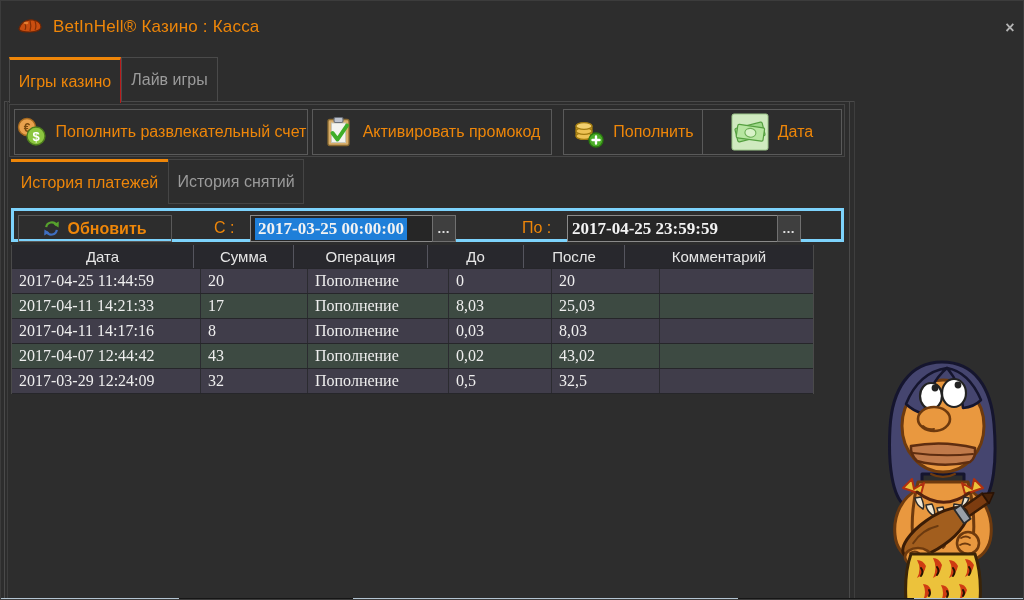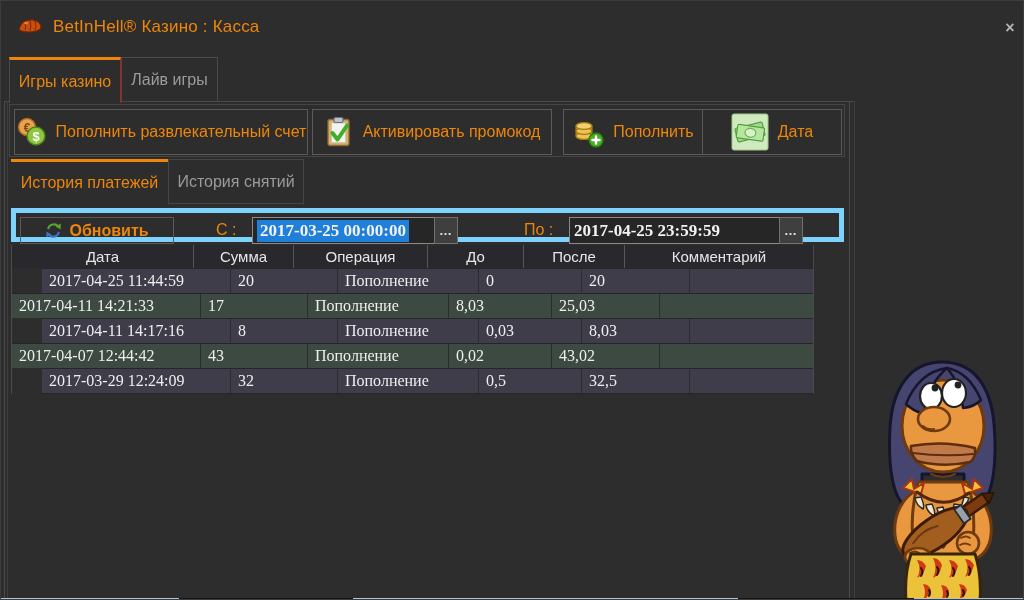--- a/index.html
+++ b/index.html
@@ -43,21 +43,21 @@
   .tb3{left:546px;width:138px;margin-left:7px;}
   .tb4{left:692px;width:138px;}
 
   
   .stab{top:158px;height:45px;display:flex;align-items:center;justify-content:center;
     font-size:16px;background:#2d2d2d;}
   .stab.active{left:10px;width:157px;color:#ee8609;border-top:3px solid #ee8609;}
   .stab.inactive{left:167px;width:136px;color:#9b9b9b;border:1px solid #454545;}
 
   
-  .filterbar{left:10px;top:207px;width:833px;height:34px;border:5px solid #7dd3fc;}
+  .filterbar{left:10px;top:207px;width:833px;height:34px;border:3px solid #7dd3fc;}
   .refresh-btn{position:absolute;left:4px;top:4px;width:152px;height:25px;
     border:1px solid #5a5a5a;display:flex;align-items:center;justify-content:center;gap:7px;
     color:#ee8609;font-weight:bold;font-size:16px;cursor:default;}
   .flabel{position:absolute;top:8px;color:#ee8609;font-size:16px;}
   .lbl-from{left:200px;}
   .lbl-to{left:508px;}
   .datefield{position:absolute;top:4px;height:25px;border:1px solid #8a8a8a;background:#262626;
     display:flex;align-items:center;padding:0 4px;
     font-family:"Liberation Serif",serif;font-weight:bold;font-size:17px;color:#f2f2f2;}
   .df1{left:236px;width:182px;}
@@ -71,21 +71,21 @@
   
   .grid{left:10px;top:244px;width:803px;border-left:1px solid #4a4a4a;border-right:1px solid #4a4a4a;}
   .ghead{display:flex;height:23px;background:#28282d;color:#e6e6e6;font-size:15px;}
   .ghead .gc{display:flex;align-items:center;justify-content:center;border-right:1px solid #55555e;}
   .ghead .gc:last-child{border-right:none;}
   .grow{display:flex;height:24px;font-family:"Liberation Serif",serif;font-size:16px;color:#eeeeee;
     border-top:1px solid #26262a;}
   .grow .gc{display:flex;align-items:center;padding-left:7px;border-right:1px solid #2b2b30;
     white-space:nowrap;overflow:hidden;}
   .grow .gc:last-child{border-right:none;}
-  .odd{background:#403d4a;margin-left:30px;}
+  .odd{background:#403d4a;}
   .even{background:#3d4a42;}
   .c0{width:181px;text-align:center;} .c1{width:99px;} .c2{width:133px;} .c3{width:95px;} .c4{width:100px;} .c5{flex:1;}
   .grid-bottom{border-bottom:1px solid #26262a;}
 
   
   .bstrip{left:0;top:597px;width:1024px;height:3px;background:#b2c4d2;}
   .bseg{position:absolute;top:0;height:3px;background:#161616;}
 
   
   .mascot{left:860px;top:355px;width:162px;height:245px;}

